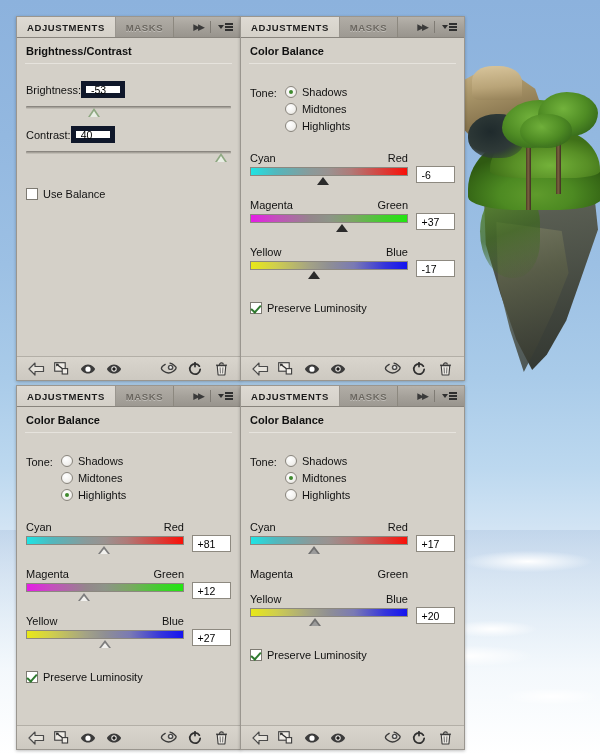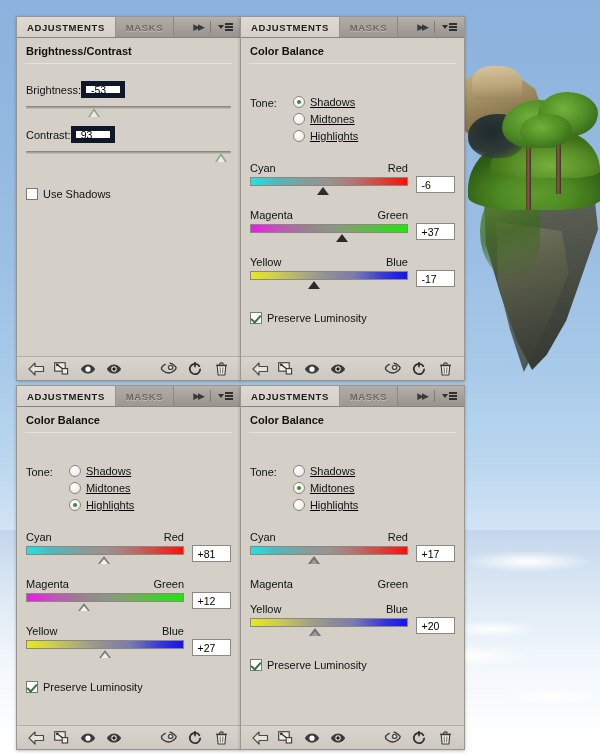--- a/index.html
+++ b/index.html
@@ -267,24 +267,24 @@
     position: absolute;
     left: 2px; top: 0px;
     width: 4px; height: 8px;
     border: solid #2f7a2f;
     border-width: 0 2px 2px 0;
     transform: rotate(42deg);
   }
   .chklabel { font-size: 11px; color: #111; }
 
   
-  .tone-block { display: flex; gap: 16px; margin-top: 24px; }
+  .tone-block { display: flex; gap: 8px; margin-top: 14px; }
   .tone-lab { font-size: 11px; color: #111; padding-top: 1px; }
   .radios { display: flex; flex-direction: column; gap: 5px; }
-  .radio-row { display: flex; align-items: center; gap: 5px; cursor: pointer; text-decoration: underline; }
+  .radio-row { display: flex; align-items: center; gap: 5px; cursor: pointer; }
   .radio {
     width: 12px; height: 12px; border-radius: 50%;
     background: radial-gradient(circle at 38% 32%, #ffffff 0%, #f2f1ee 58%, #d9d6d0 100%);
     border: 1px solid #8a867e;
     position: relative;
     flex: none;
   }
   .radio.on::after {
     content: "";
     position: absolute;
@@ -428,29 +428,29 @@
         <div class="bc-row">
       <span class="bc-label">Brightness:</span>
       <span class="numbox">-53</span>
     </div>
     <div class="plainslider">
       <div class="track"></div>
       <div class="ghandle" style="left:33%"></div>
     </div>
         <div class="bc-row">
       <span class="bc-label">Contrast:</span>
-      <span class="numbox">93</span>
+      <span class="numbox">40</span>
     </div>
     <div class="plainslider">
       <div class="track"></div>
       <div class="ghandle" style="left:95%"></div>
     </div>
         <div class="chkrow">
     <span class="chkbox"></span>
-    <span class="chklabel">Use Shadows</span>
+    <span class="chklabel">Use Balance</span>
   </div>
       </div>
       <div class="pfooter">
         <div class="fbtn" title="Return to adjustment list">
           <svg class="ic" width="17" height="14" viewBox="0 0 17 14">
 <path d="M7 1 L1 7 L7 13 L7 9.5 L15.5 9.5 L15.5 4.5 L7 4.5 Z" fill="#e6e3dc" stroke="#4a4a4a" stroke-width="1.2" stroke-linejoin="round"></path>
           </svg>
         </div>
         <div class="fbtn" title="Clip to layer">
           <svg class="ic" width="16" height="14" viewBox="0 0 16 14">

